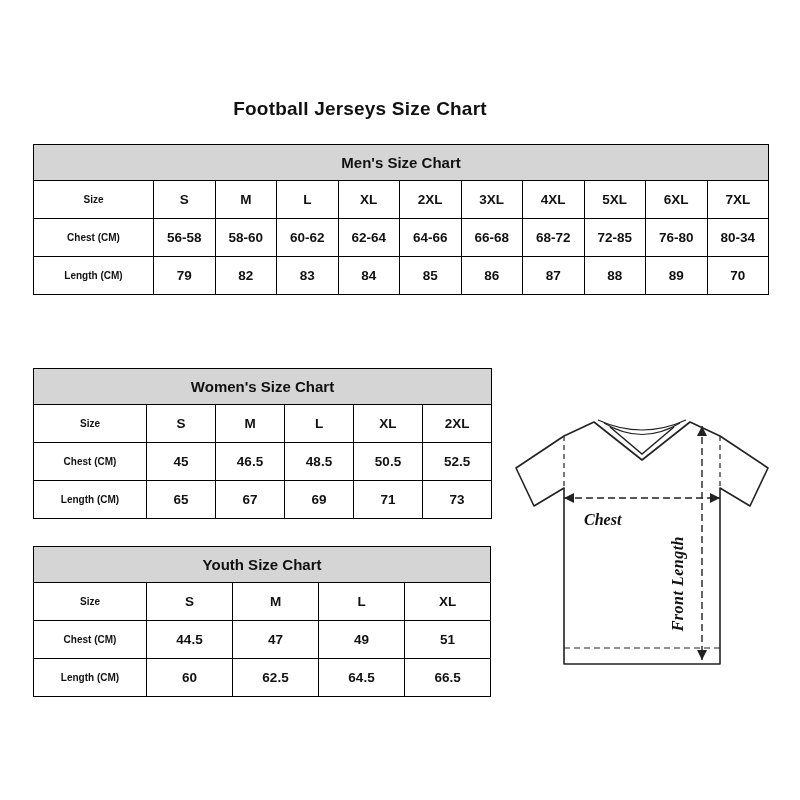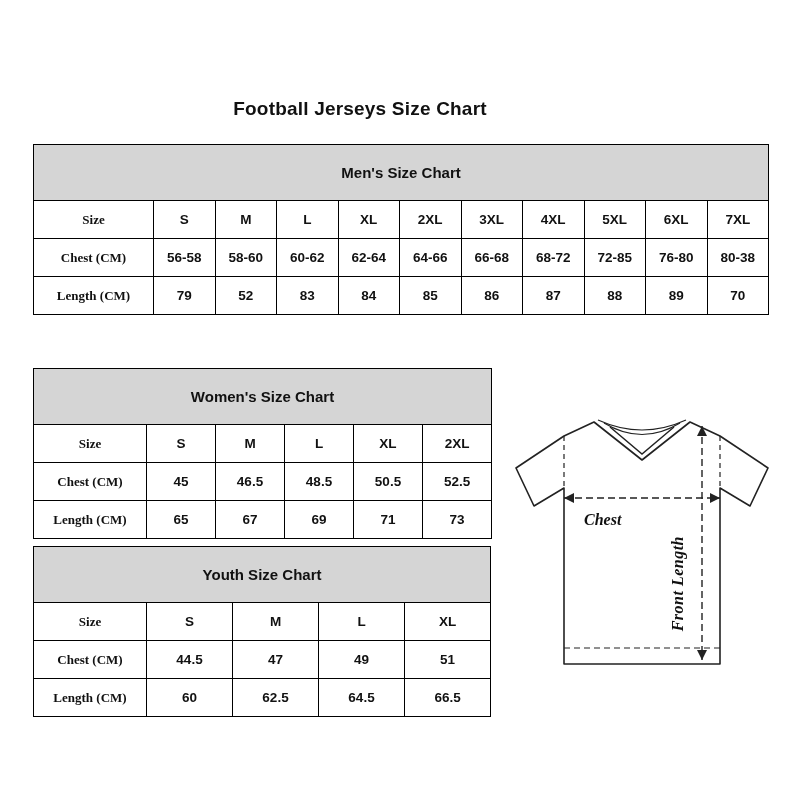--- a/index.html
+++ b/index.html
@@ -49,25 +49,24 @@
     font-weight: bold;
     color: #111111;
     padding: 0;
     height: 38px;
     box-sizing: border-box;
   }
   table.sizechart .caption-cell {
     background: #d5d5d5;
     font-size: 15px;
     font-weight: bold;
-    height: 56px;
+    height: 36px;
   }
   table.sizechart .rowhead {
-    font-size: 13px;
-    font-family: Liberation Serif, serif;
+    font-size: 10px;
   }
 
   
   #mens-table-wrap {
     position: absolute;
     left: 33px;
     top: 144px;
     width: 734px;
   }
   #mens-table-wrap table { width: 734px; }
@@ -174,26 +173,26 @@
           <td class="rowhead">Chest (CM)</td>
           <td>56-58</td>
           <td>58-60</td>
           <td>60-62</td>
           <td>62-64</td>
           <td>64-66</td>
           <td>66-68</td>
           <td>68-72</td>
           <td>72-85</td>
           <td>76-80</td>
-          <td>80-38</td>
+          <td>80-34</td>
         </tr>
         <tr>
           <td class="rowhead">Length (CM)</td>
           <td>79</td>
-          <td>52</td>
+          <td>82</td>
           <td>83</td>
           <td>84</td>
           <td>85</td>
           <td>86</td>
           <td>87</td>
           <td>88</td>
           <td>89</td>
           <td>70</td>
         </tr>
       </tbody>

